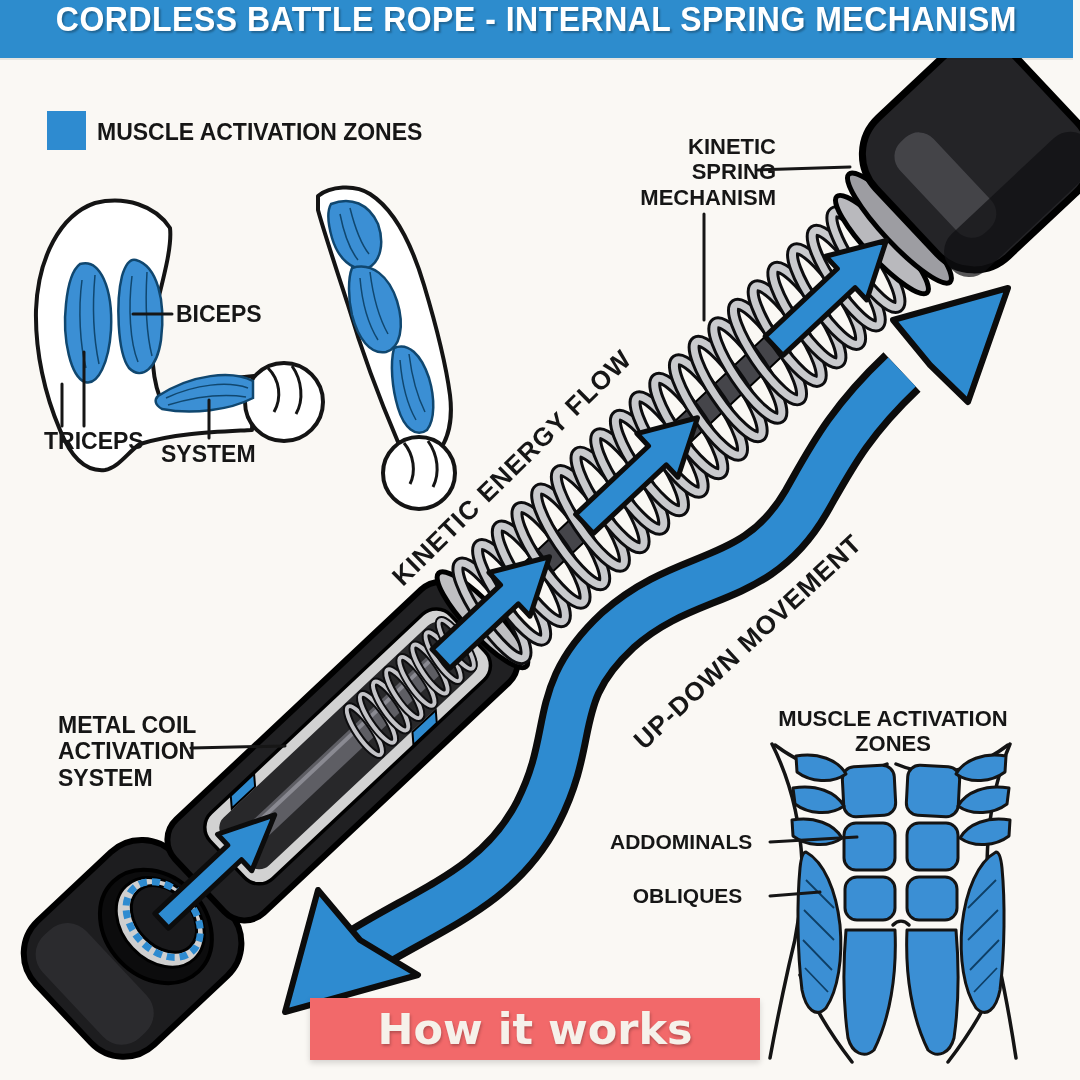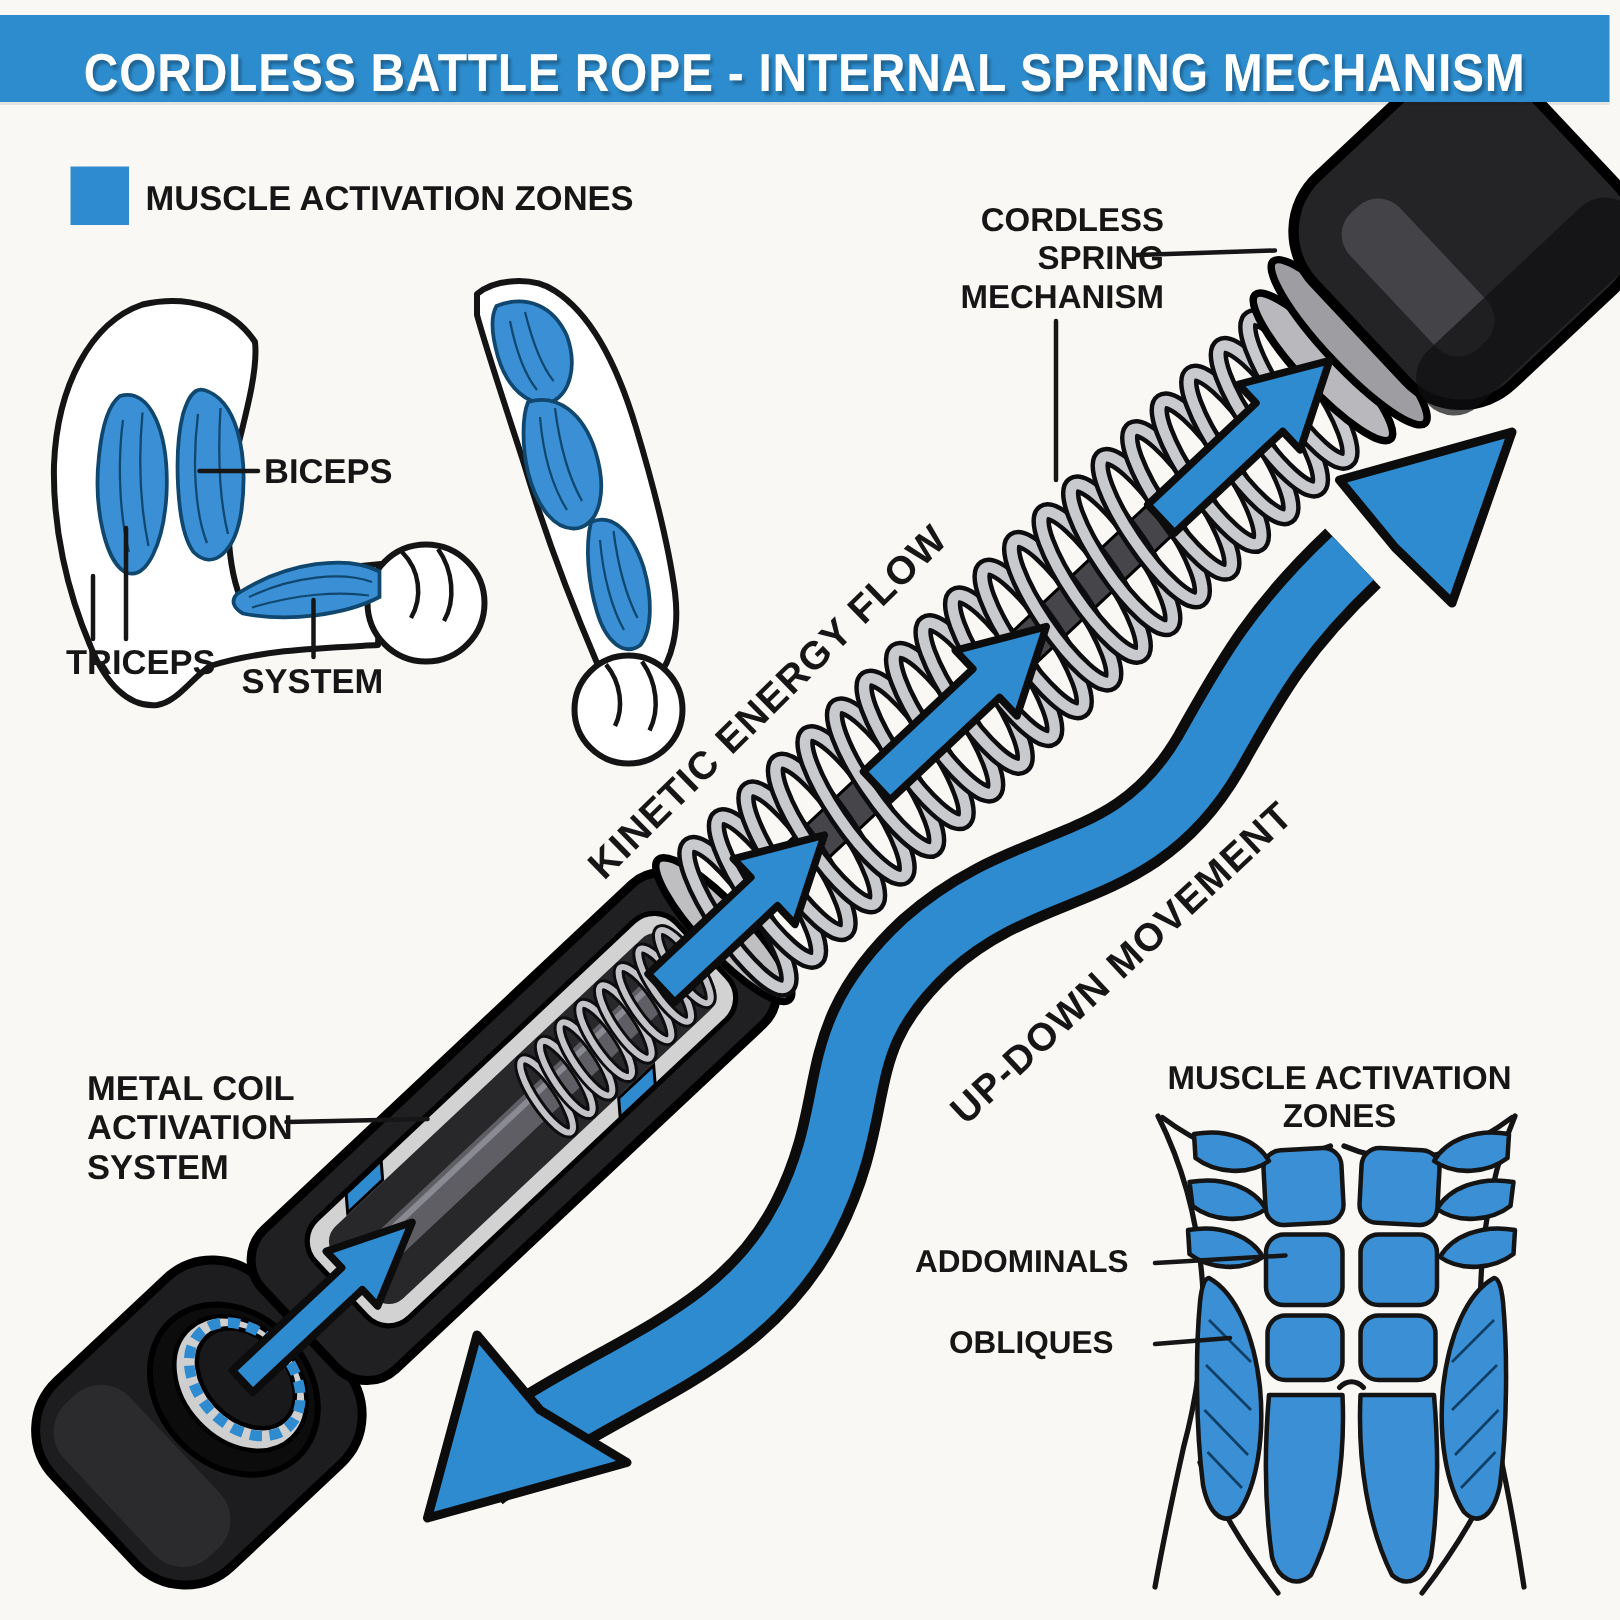--- a/index.html
+++ b/index.html
@@ -9,22 +9,22 @@
     --banner-red:#f2696a;
     --ink:#161616;
     --bg:#faf8f4;
   }
   html,body{margin:0;padding:0;}
   .canvas{
     position:relative;width:1080px;height:1080px;background:var(--bg);
     overflow:hidden;font-family:"Liberation Sans",sans-serif;color:var(--ink);
   }
   .title-bar{
-    position:absolute;top:10px;left:0;width:1073px;height:58px;
-    background:var(--header-blue);display:flex;align-items:flex-end;justify-content:center;
+    position:absolute;top:0;left:0;width:1073px;height:58px;
+    background:var(--header-blue);display:flex;align-items:flex-start;justify-content:center;
     box-shadow:0 2px 0 rgba(0,0,0,0.08);
   }
   .title-bar .title{
     color:#ffffff;font-weight:bold;font-size:33px;letter-spacing:0.5px;white-space:nowrap;
     text-shadow:2px 2px 2px rgba(0,0,0,0.28);display:inline-block;transform:scale(0.97,1.08);
   }
   .art{position:absolute;left:0;top:0;width:1080px;height:1080px;}
   .lbl{position:absolute;font-weight:bold;color:var(--ink);line-height:1.15;white-space:pre-line;}
   .legend-swatch{position:absolute;left:47px;top:111px;width:39px;height:39px;background:var(--accent-blue);}
   .legend-label{left:97px;top:119px;font-size:23px;}
@@ -232,27 +232,30 @@
     <span class="title">CORDLESS BATTLE ROPE - INTERNAL SPRING MECHANISM</span>
   </div>
 
   <div class="legend-swatch"></div>
   <div class="lbl legend-label">MUSCLE ACTIVATION ZONES</div>
 
   <div class="lbl lbl-biceps">BICEPS</div>
   <div class="lbl lbl-triceps">TRICEPS</div>
   <div class="lbl lbl-forearm">SYSTEM</div>
 
-  <div class="lbl lbl-weighted">CORDLESS
+  <div class="lbl lbl-weighted">KINETIC
 SPRING
 MECHANISM</div>
   <div class="rot lbl-kinetic">KINETIC ENERGY FLOW</div>
   <div class="rot lbl-updown">UP-DOWN MOVEMENT</div>
   <div class="lbl lbl-metal">METAL COIL
 ACTIVATION
 SYSTEM</div>
 
   <div class="lbl lbl-torso-heading">MUSCLE ACTIVATION ZONES</div>
   <div class="lbl lbl-abdominals">ADDOMINALS</div>
   <div class="lbl lbl-obliques">OBLIQUES</div>
 
+  <div class="how-banner">
+    <span class="how-text">How it works</span>
+  </div>
 
 </div>
 
 </body></html>

